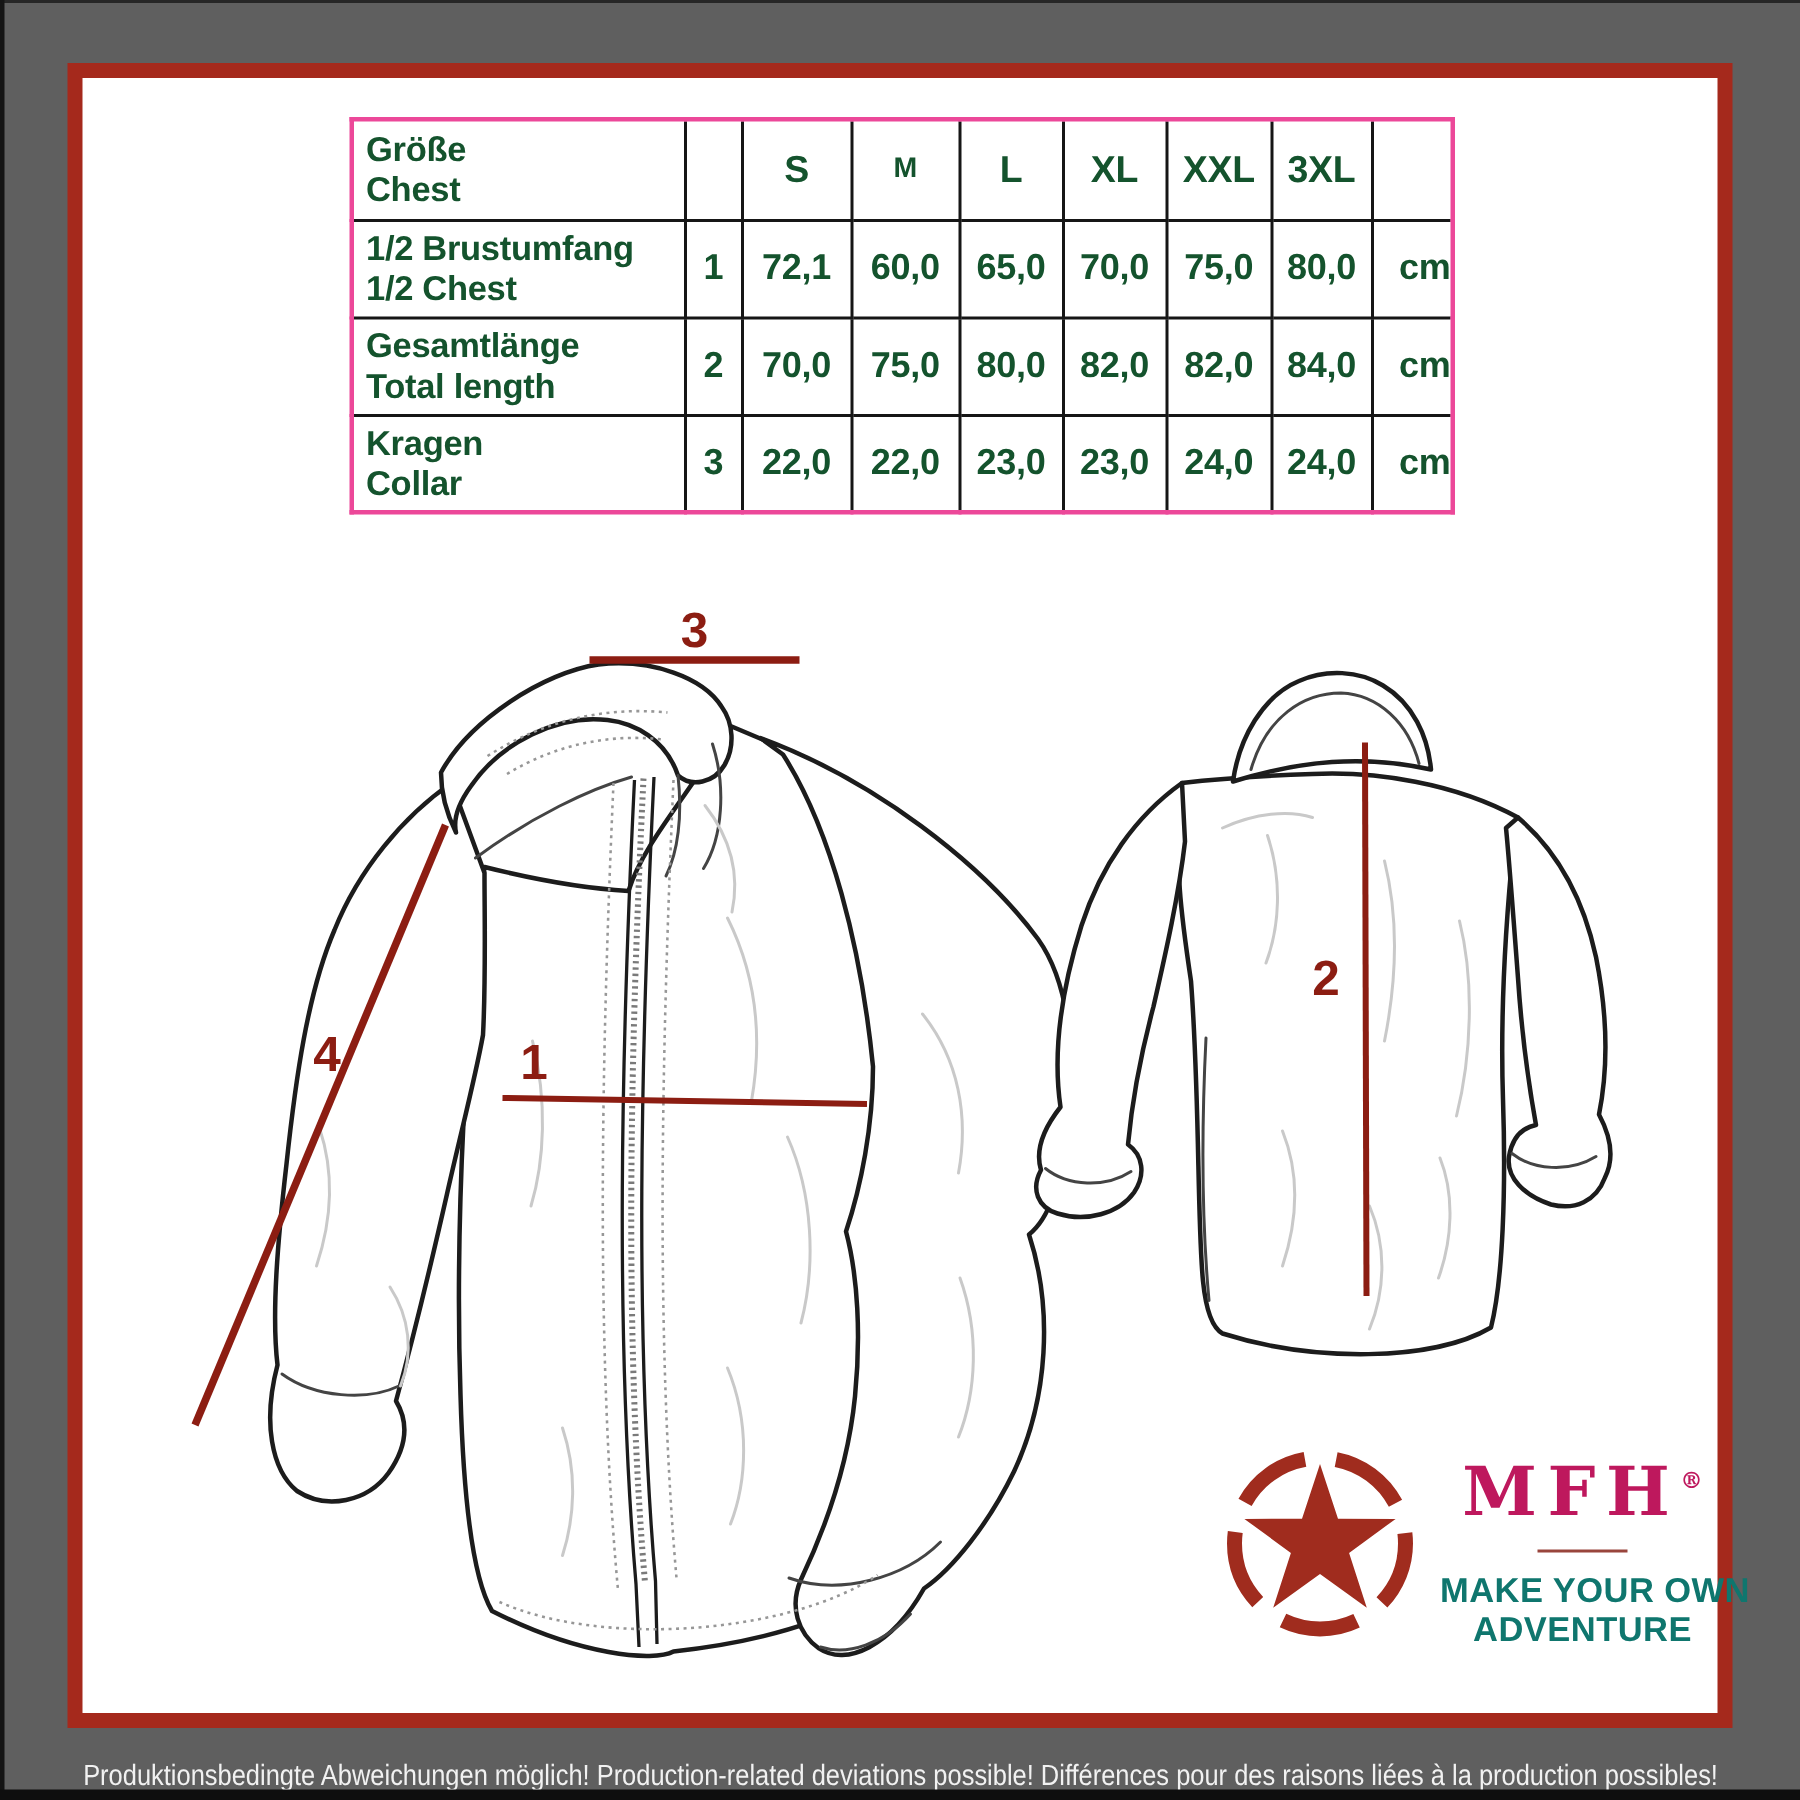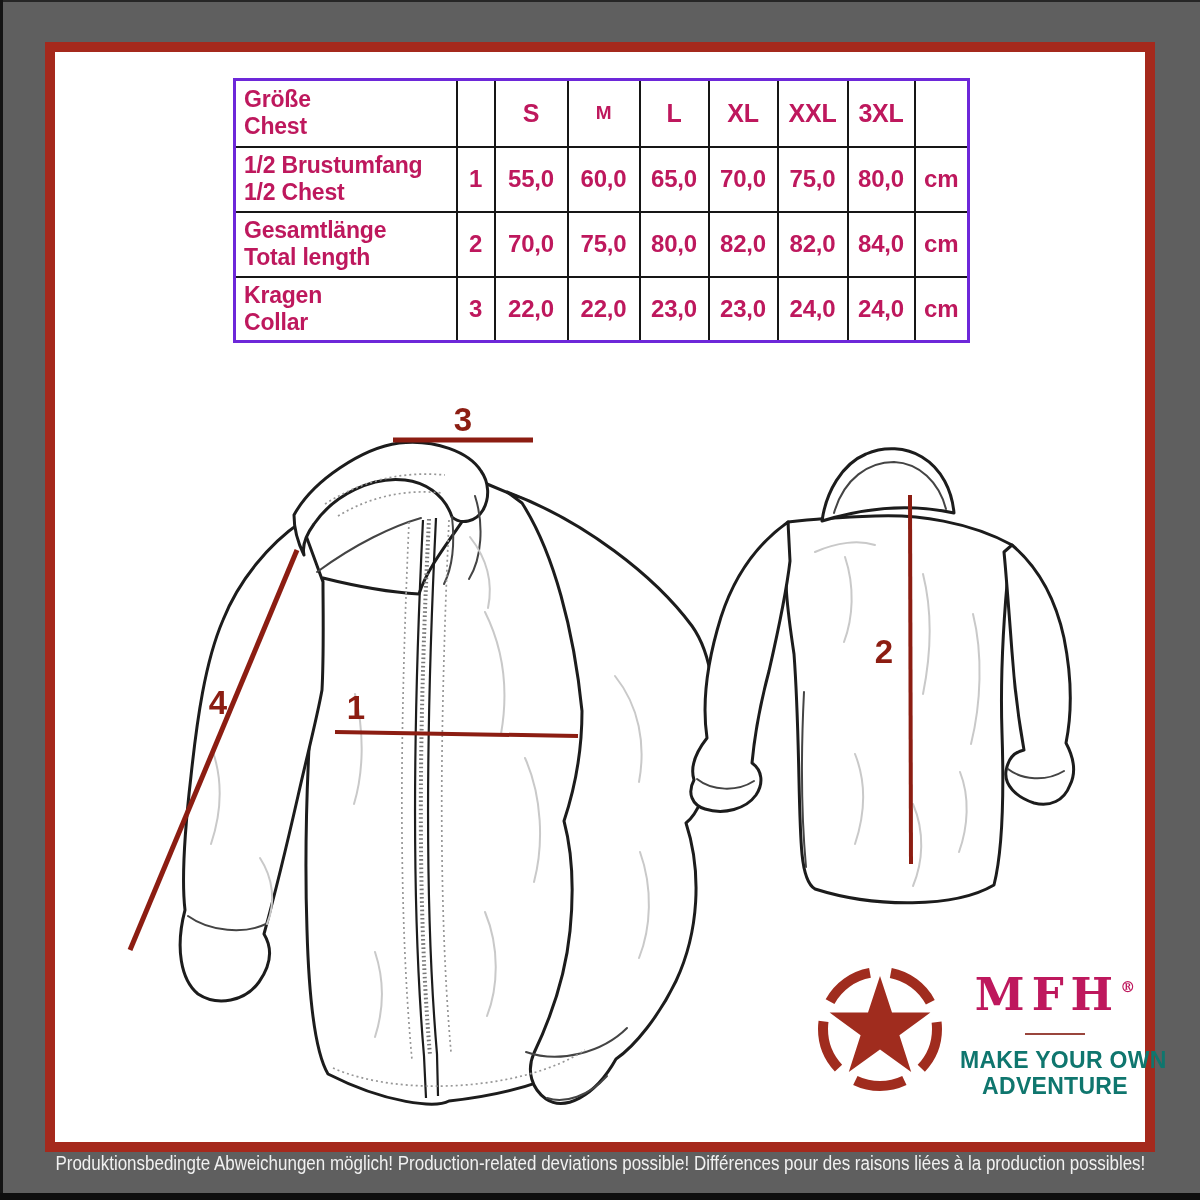--- a/index.html
+++ b/index.html
@@ -8,30 +8,30 @@
   .edge-top{position:absolute;left:0;top:0;width:1200px;height:2px;background:#262626;}
   .edge-left{position:absolute;left:0;top:0;width:3px;height:1200px;background:#141414;}
   .edge-bottom{position:absolute;left:0;bottom:0;width:1200px;height:7px;background:#0e0e0e;}
 
   .frame{position:absolute;left:45px;top:42px;width:1110px;height:1110px;background:#a5291c;}
   .content{position:absolute;left:10px;top:10px;width:1090px;height:1090px;background:#ffffff;}
 
   
   .table-wrap{position:absolute;left:178px;top:26px;}
   table.size-table{border-collapse:collapse;table-layout:fixed;background:#fff;
-                   border:3px solid #6d28d9;color:#be185d;}
+                   border:3px solid #ec4899;color:#14532d;}
   .size-table th,.size-table td{border:2px solid #161616;padding:0;text-align:center;
                    font-weight:bold;font-size:24px;letter-spacing:-0.2px;overflow:hidden;}
   .size-table tr.head{height:67px;}
   .size-table tr.row{height:65px;margin-left:33px;}
   .size-table th{font-size:25px;}
   .size-table th.msize{font-size:19px;}
   .size-table .labelcell{text-align:left;padding:2px 6px 2px 8px;}
   .size-table .labelcell span{display:block;font-size:23px;line-height:27px;font-weight:bold;}
-  .size-table td.unit{font-size:24px;}
+  .size-table td.unit{font-size:24px;text-align:right;}
 
   
   svg.diagram{position:absolute;left:0;top:0;}
   .outline{fill:#ffffff;stroke:#1c1c1c;stroke-width:3;stroke-linejoin:round;stroke-linecap:round;}
   .thinline{fill:none;stroke:#444;stroke-width:2;stroke-linecap:round;}
   .crease{fill:none;stroke:#c9c9c9;stroke-width:2;stroke-linecap:round;}
   .dotted{fill:none;stroke:#979797;stroke-width:1.7;stroke-dasharray:2 3;}
   .teeth{fill:none;stroke:#7a7a7a;stroke-width:4;stroke-dasharray:1.6 2.6;}
   .zline{fill:none;stroke:#1c1c1c;stroke-width:2.2;}
   .measure{stroke:#8c1d12;fill:none;stroke-linecap:butt;}
@@ -44,21 +44,21 @@
   .logo-text{position:absolute;left:150px;top:6px;width:190px;text-align:center;}
   .mfh{font-family:"DejaVu Serif",serif;font-weight:bold;font-size:45px;line-height:48px;
        letter-spacing:7px;color:#be185d;white-space:nowrap;}
   .mfh sup{font-size:15px;letter-spacing:0;vertical-align:18px;}
   .logo-divider{width:60px;height:2px;background:#99453c;margin:14px auto 12px;}
   .tagline{font-size:23px;font-weight:bold;color:#0f766e;line-height:26px;letter-spacing:0.3px;
            white-space:nowrap;}
 
   
   .disclaimer{position:absolute;left:0;top:1152px;width:1200px;height:44px;
-              display:flex;align-items:flex-start;justify-content:center;}
+              display:flex;align-items:flex-end;justify-content:center;}
   .disclaimer span{font-size:19.5px;color:#f1f1f1;white-space:nowrap;
                    transform:scaleX(0.87);transform-origin:center;}
 </style>
 </head>
 <body>
 
 <div class="page">
   <div class="edge-top"></div>
   <div class="edge-left"></div>
 
@@ -193,21 +193,21 @@
             <th>XXL</th>
             <th>3XL</th>
             <th></th>
           </tr>
           <tr class="row">
             <td class="labelcell">
               <span>1/2 Brustumfang</span>
               <span>1/2 Chest</span>
             </td>
             <td>1</td>
-            <td>55,0</td>
+            <td>72,1</td>
             <td>60,0</td>
             <td>65,0</td>
             <td>70,0</td>
             <td>75,0</td>
             <td>80,0</td>
             <td class="unit">cm</td>
           </tr>
           <tr class="row">
             <td class="labelcell">
               <span>Gesamtlänge</span>

